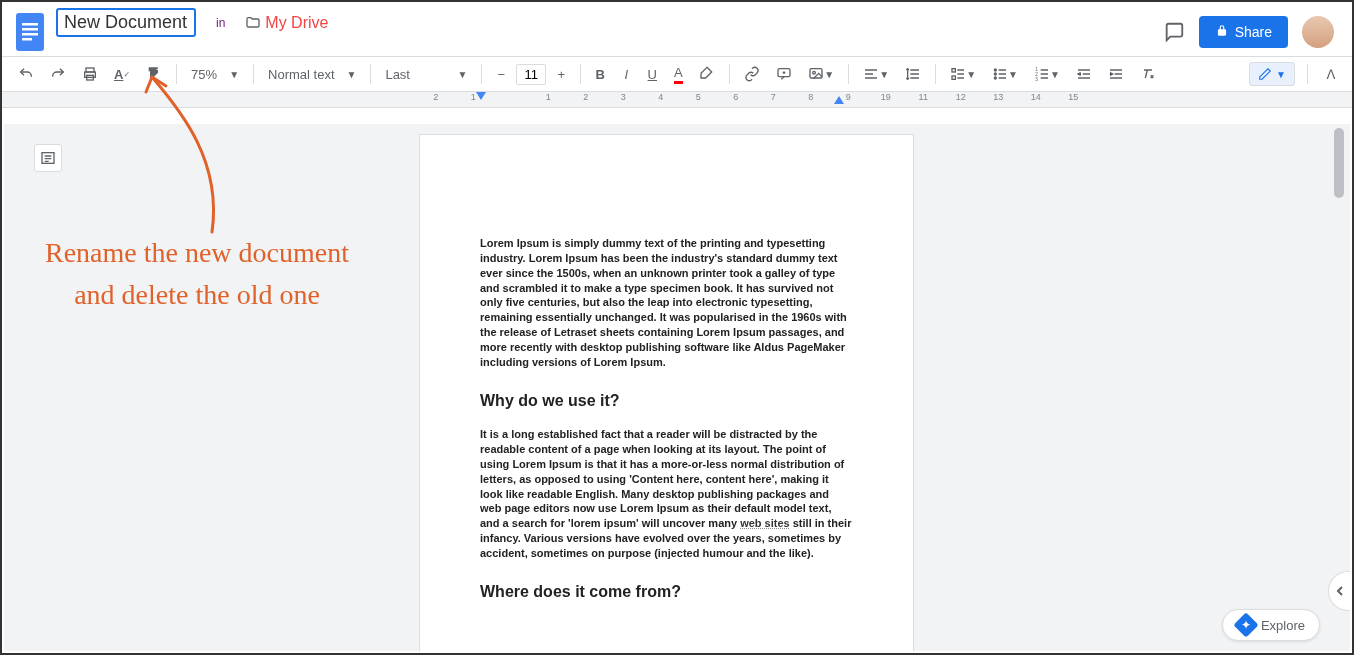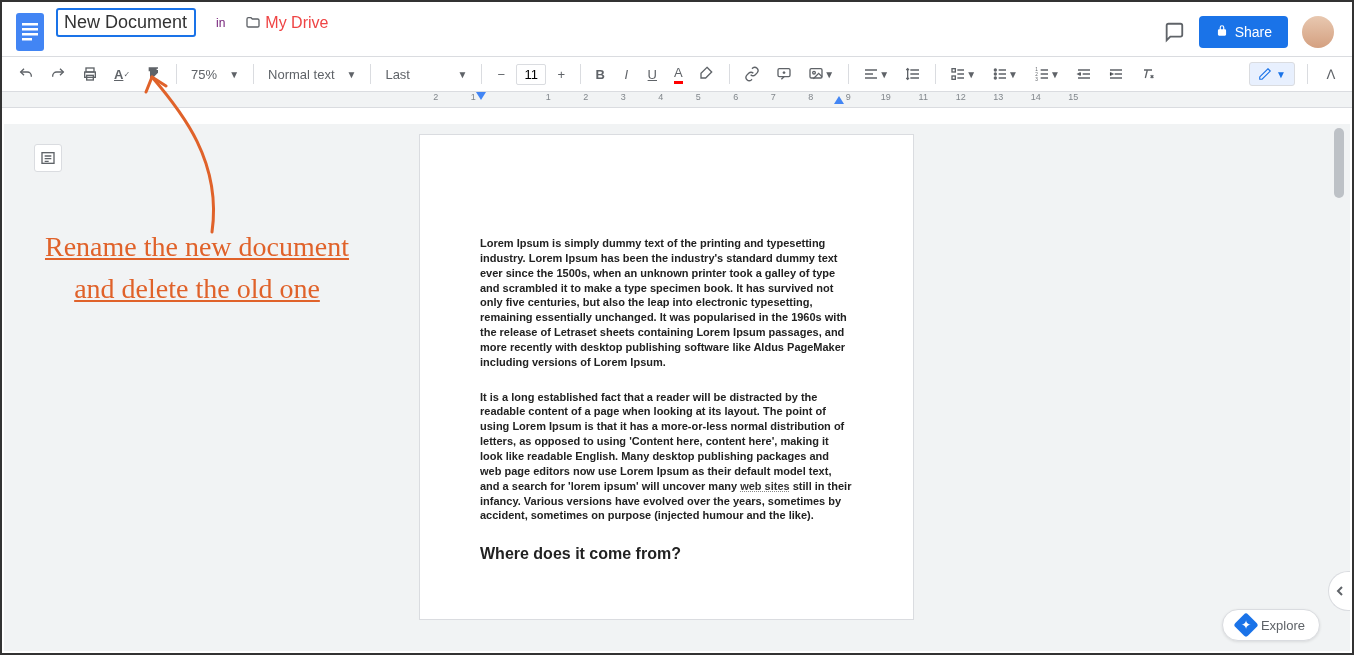--- a/index.html
+++ b/index.html
@@ -46,21 +46,21 @@
   .link-text { color:#333; text-decoration: underline dotted #888; }
 
   .scrollbar { position:absolute; right:4px; top:0; bottom:0; width:14px; background:#f1f3f4;}
   .scroll-thumb { position:absolute; right:2px; top:4px; width:10px; height:70px; background:#bdc1c6; border-radius:5px;}
   .side-tab { position:absolute; right:0; bottom:40px; width:22px; height:40px; background:#fff; border:1px solid #dadce0; border-right:none; border-radius: 20px 0 0 20px; display:flex; align-items:center; justify-content:center; color:#5f6368; cursor:pointer;}
   .explore-btn { position:absolute; right:30px; bottom:10px; background:#fff; border:1px solid #dadce0; border-radius:20px; padding:6px 14px; font-size:13px; color:#5f6368; display:flex; align-items:center; gap:6px; box-shadow:0 1px 3px rgba(0,0,0,0.1); cursor:pointer;}
   .explore-icon { width:18px; height:18px; background:#1a73e8; border-radius:3px; display:flex; align-items:center; justify-content:center; color:#fff; font-size:12px; transform:rotate(45deg);}
   .explore-icon span{transform:rotate(-45deg);}
 
   .annotation-arrow { position:absolute; left:140px; top:70px; pointer-events:none; z-index:50;}
-  .annotation-text { position:absolute; left:20px; top:224px; color:#e0622a; font-size:28px; line-height:1.5; font-family: 'Comic Sans MS', cursive; width:350px; text-align:center; z-index:50;text-decoration:underline;}
+  .annotation-text { position:absolute; left:20px; top:230px; color:#e0622a; font-size:28px; line-height:1.5; font-family: 'Comic Sans MS', cursive; width:350px; text-align:center; z-index:50;}
 
   svg { display:block; }
 </style>
 </head>
 <body>
 
 <div class="header">
   <div class="doc-icon">
     <svg width="28" height="38" viewBox="0 0 28 38">
         <rect x="0" y="0" width="28" height="38" rx="3" fill="#4285f4"></rect>
@@ -284,20 +284,21 @@
 <div class="canvas-area">
   <div class="outline-btn">
     <svg width="16" height="16" viewBox="0 0 24 24" stroke="#5f6368" stroke-width="2" fill="none">
         <rect x="3" y="4" width="18" height="16"></rect>
         <path d="M7 9h10M7 13h10M7 17h6"></path>
       </svg>
   </div>
 
   <div class="page">
     <p><b>Lorem Ipsum is simply dummy text of the printing and typesetting industry. Lorem Ipsum has been the industry's standard dummy text ever since the 1500s, when an unknown printer took a galley of type and scrambled it to make a type specimen book. It has survived not only five centuries, but also the leap into electronic typesetting, remaining essentially unchanged. It was popularised in the 1960s with the release of Letraset sheets containing Lorem Ipsum passages, and more recently with desktop publishing software like Aldus PageMaker including versions of Lorem Ipsum.</b></p>
+    <h2>Why do we use it?</h2>
     <p><b><span>It is a long established fact that a reader will be distracted by the readable content of a page when looking at its layout. The point of using Lorem Ipsum is that it has a more-or-less normal distribution of letters, as opposed to using 'Content here, content here', making it look like readable English. Many desktop publishing packages and web page editors now use Lorem Ipsum as their default model text, and a search for 'lorem ipsum' will uncover many </span><span class="link-text">web sites</span><span> still in their infancy. Various versions have evolved over the years, sometimes by accident, sometimes on purpose (injected humour and the like).</span></b></p>
     <h2>Where does it come from?</h2>
   </div>
 
   <div class="scrollbar">
     <div class="scroll-thumb"></div>
   </div>
 
   <div class="side-tab">
     <svg width="10" height="10" viewBox="0 0 10 10" stroke="#5f6368" stroke-width="2" fill="none">

